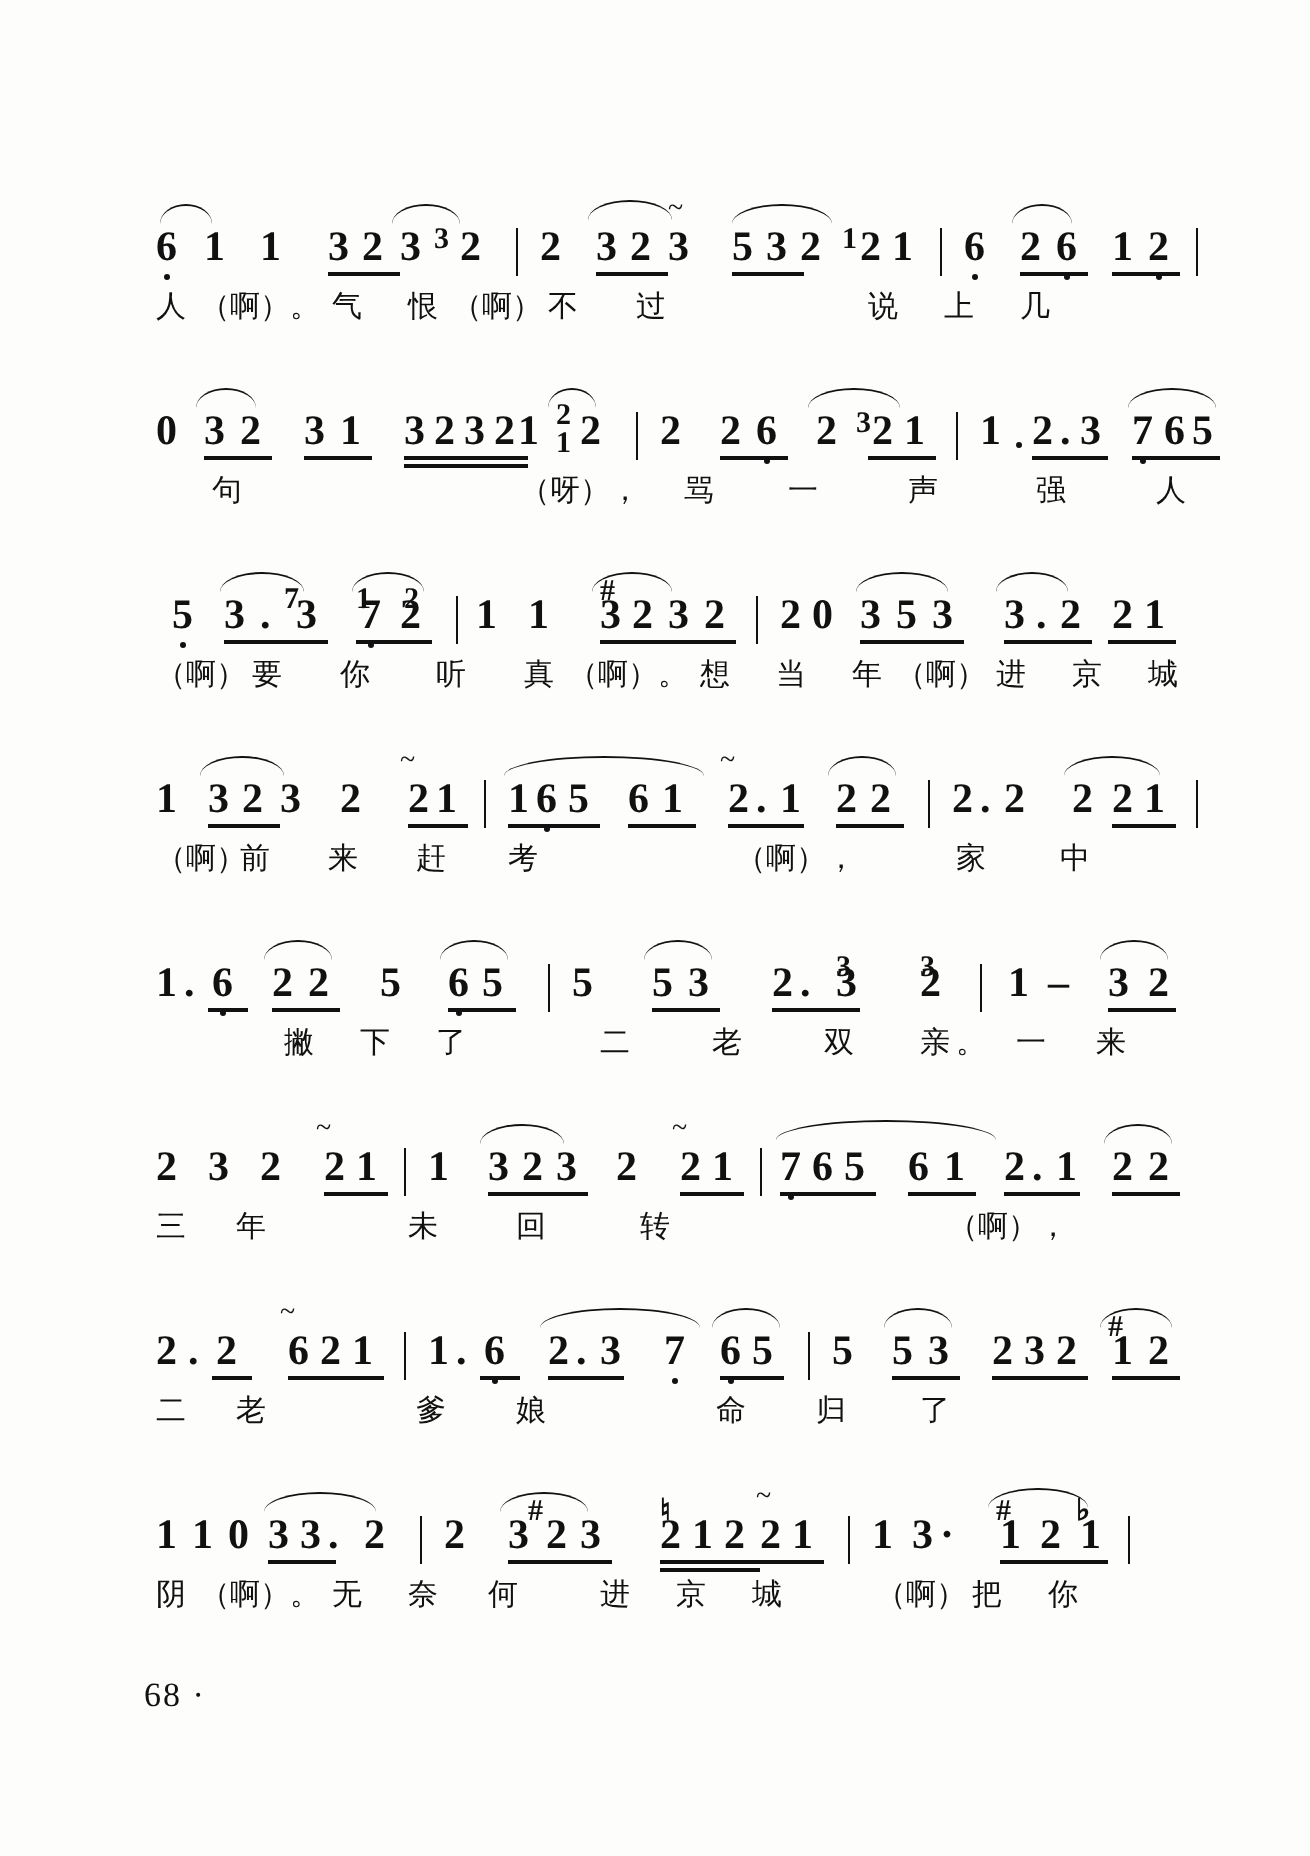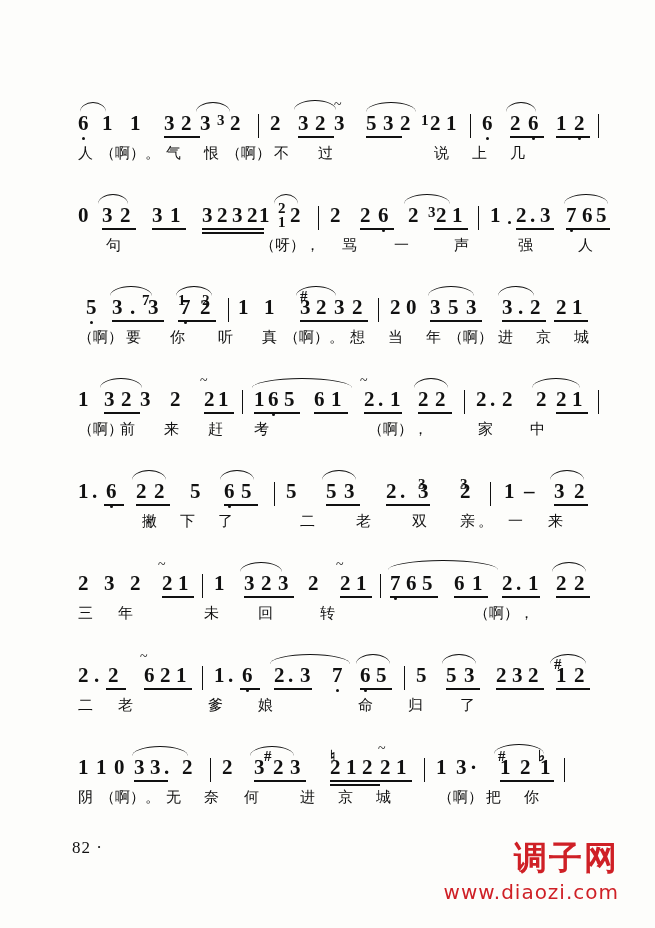--- a/index.html
+++ b/index.html
@@ -624,20 +624,16 @@
         <span class="ly" style="left:260px;">京</span>
         <span class="ly" style="left:298px;">城</span>
         <span class="ly" style="left:360px;">（啊）</span>
         <span class="ly" style="left:408px;">把</span>
         <span class="ly" style="left:446px;">你</span>
       </div>
     </div>
 
   </div>
 
-  <div class="page-number">82 ·</div>
-
-  <div class="watermark">
-    <div class="wm-title">调子网</div>
-    <div class="wm-url">www.diaozi.com</div>
-  </div>
+  <div class="page-number">68 ·</div>
+
 
 </div>
 
 </body></html>

